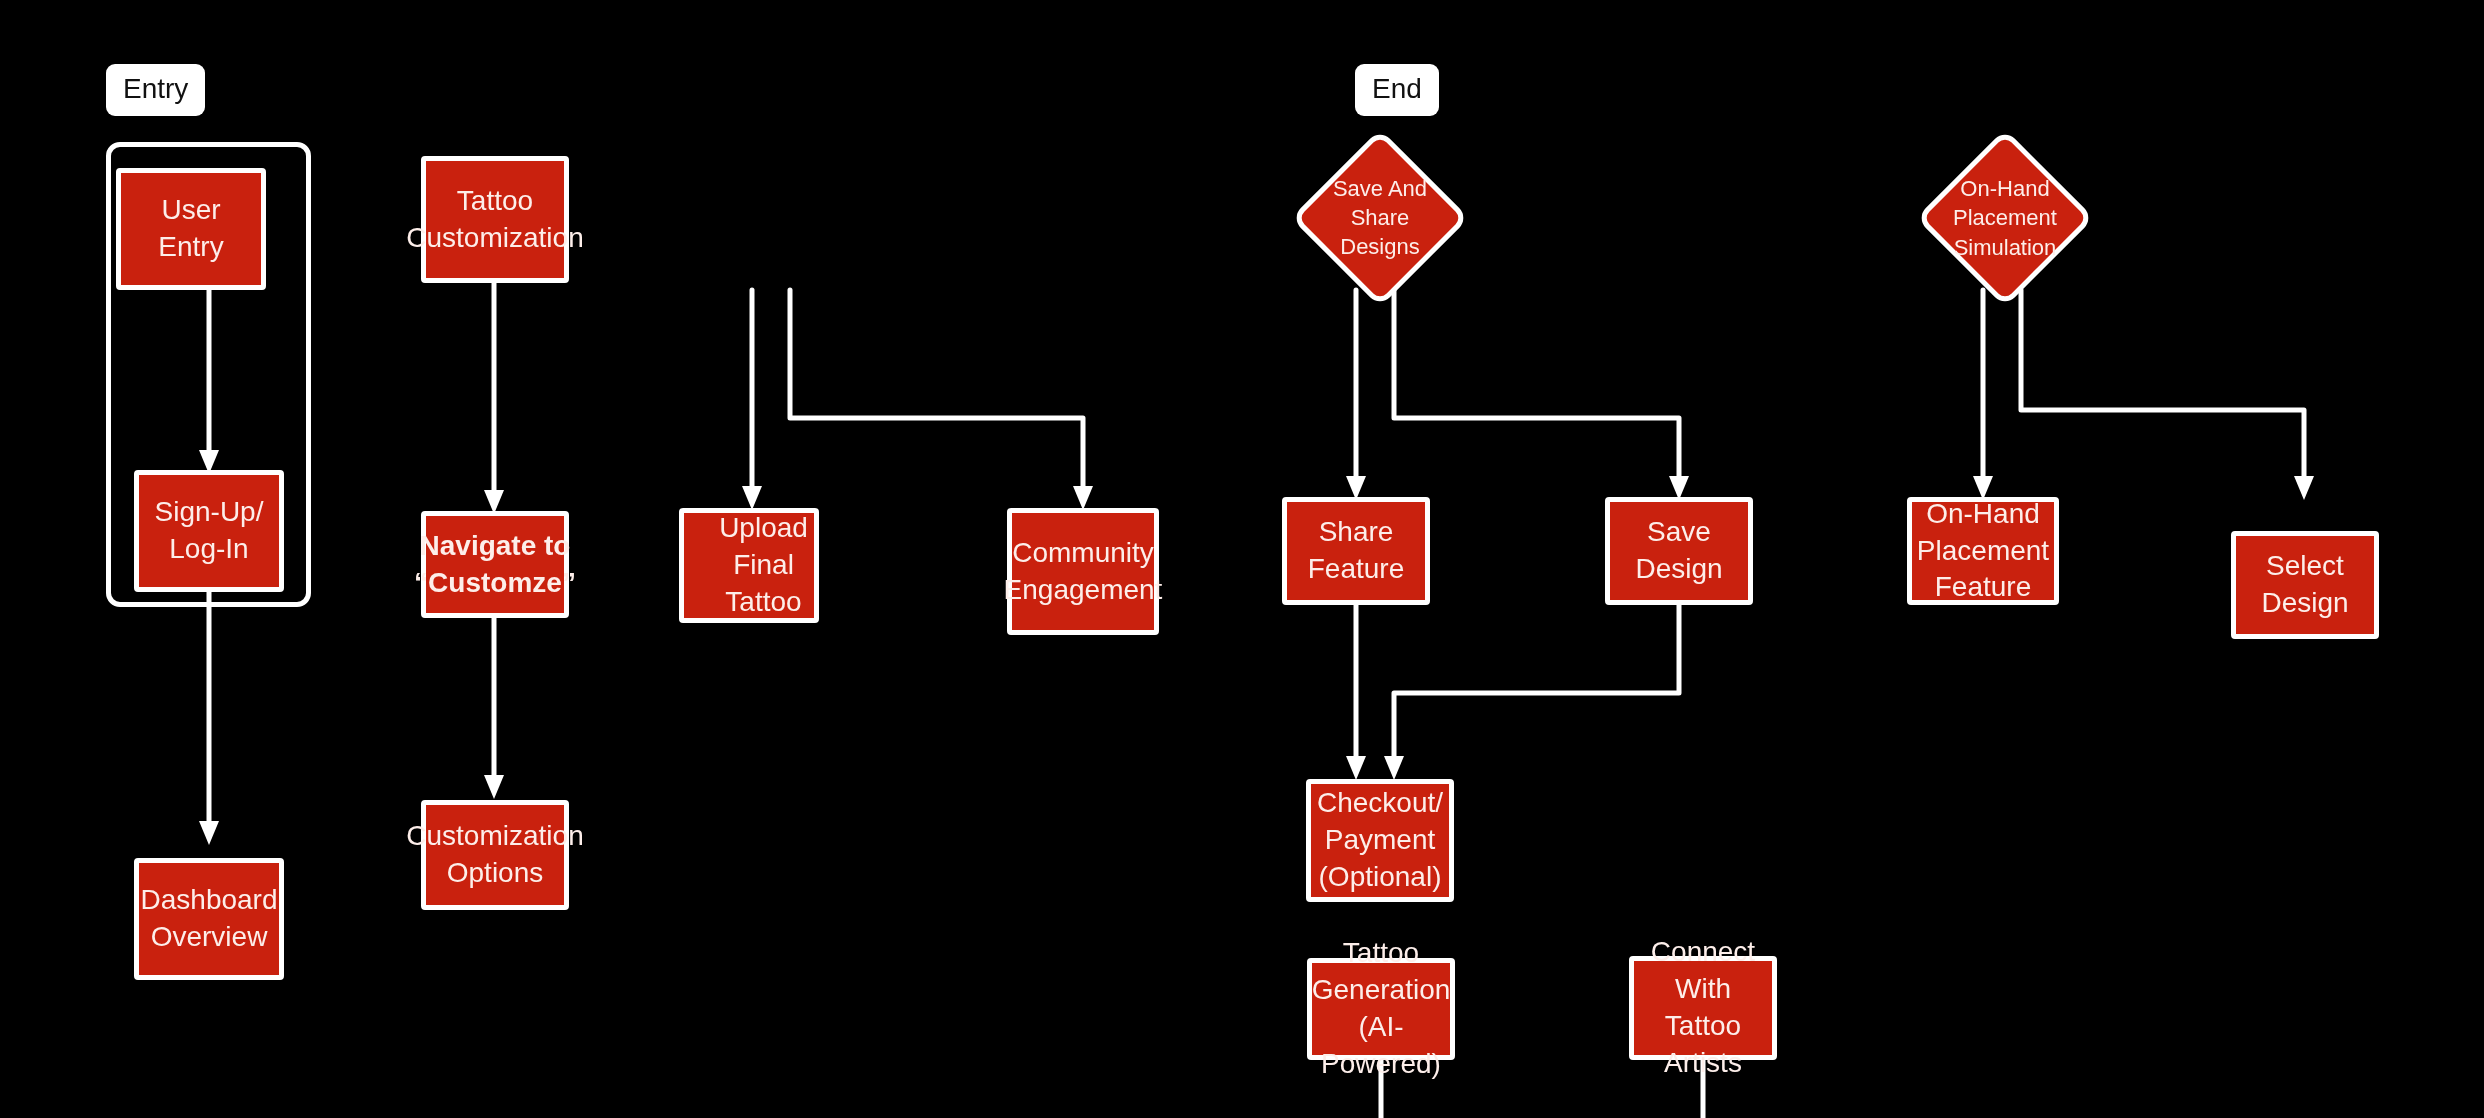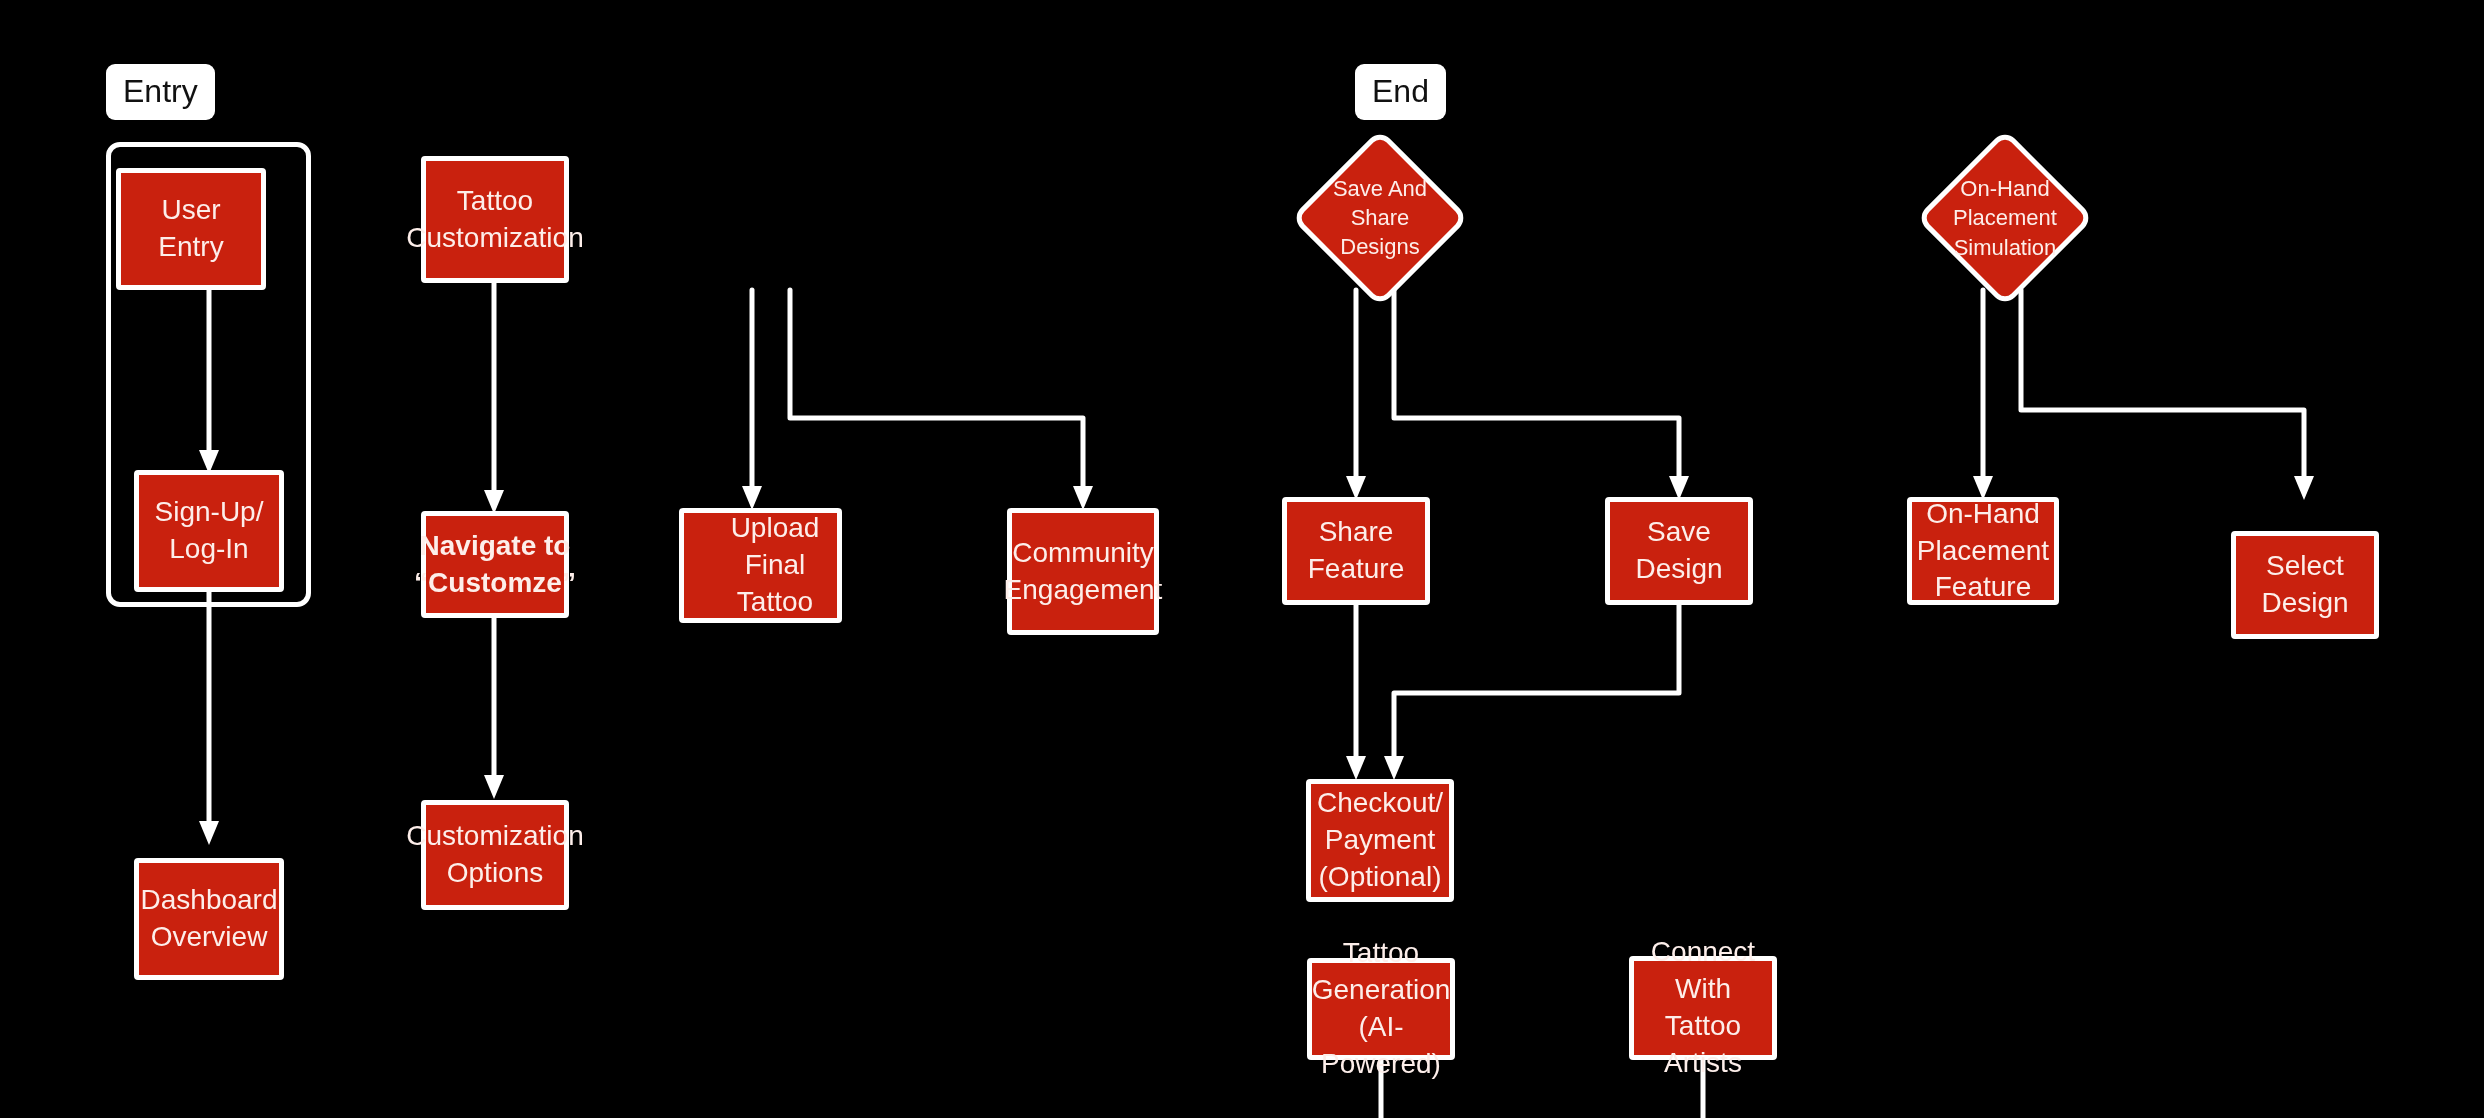--- a/index.html
+++ b/index.html
@@ -49,21 +49,21 @@
     box-sizing: border-box;
     z-index: 2;
   }
 
   
   .phase-tag {
     position: absolute;
     background: #ffffff;
     color: #111111;
     border-radius: 9px;
-    font-size: 32px;
+    font-size: 28px;
     line-height: 1;
     padding: 11px 17px 13px 17px;
     white-space: nowrap;
     z-index: 5;
     box-sizing: border-box;
   }
 
   
   .node {
     position: absolute;
@@ -208,21 +208,21 @@
   <div class="node" style="left:421px; top:156px; width:148px; height:127px;">Tattoo
 Customization</div>
 
   <div class="node" style="left:421px; top:511px; width:148px; height:107px;font-weight:bold;">Navigate to
 “Customze”</div>
 
   <div class="node" style="left:421px; top:800px; width:148px; height:110px;">Customization
 Options</div>
 
 
-  <div class="node" style="left:679px; top:508px; width:163px; height:115px;padding-left:37px;">Upload Final
+  <div class="node" style="left:679px; top:508px; width:140px; height:115px;padding-left:37px;">Upload Final
 Tattoo</div>
 
   <div class="node" style="left:1007px; top:508px; width:152px; height:127px;">Community
 Engagement</div>
 
   <div class="decision" style="left:1283px; top:140px; width:194px; height:155px;">
     <div class="dia-shape" style="width:126px; height:126px;"></div>
     <div class="dia-label">Save And
 Share
 Designs</div>

